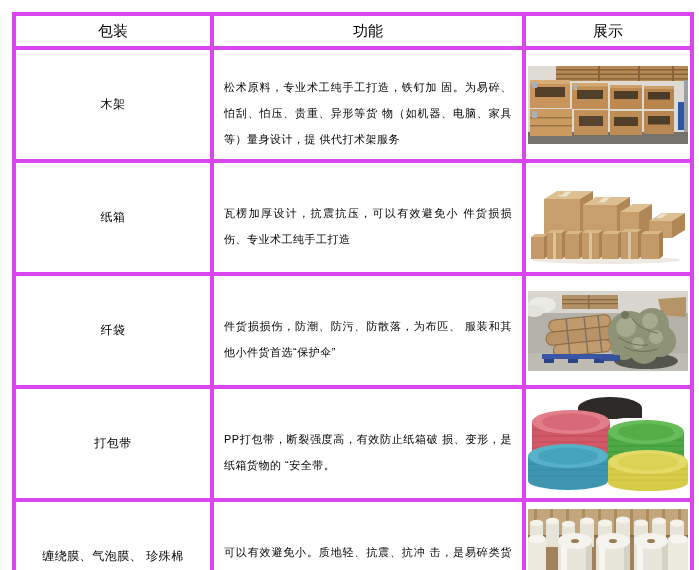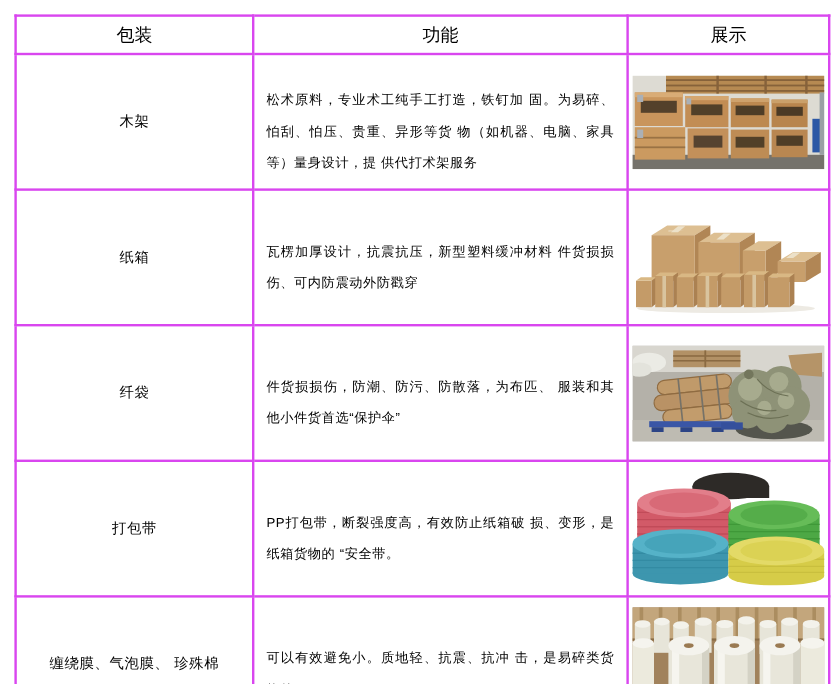--- a/index.html
+++ b/index.html
@@ -5,21 +5,21 @@
   html,body { margin:0; padding:0; background:#fff; }
   body {
     width:699px; height:570px; overflow:hidden;
     font-family:"Liberation Sans", sans-serif; color:#000;
   }
   .wrap { padding:12px 9px 10px 12px; }
   table.pkg {
     border-collapse:collapse; table-layout:fixed; width:678px;
     background:#fff;
   }
-  table.pkg th, table.pkg td { border:2px solid #d946ef; padding:0; }
+  table.pkg th, table.pkg td { border:4px solid #d946ef; padding:0; }
   col.c1 { width:198px; } col.c2 { width:312px; } col.c3 { width:168px; }
   tr.hdr th { height:30px; font-weight:400; font-size:15px; text-align:center; }
   tr.row { height:113px; }
   td.name {
     text-align:center; vertical-align:middle; font-size:12px;
     padding:0 6px; letter-spacing:0.5px;
   }
   td.func { vertical-align:middle; }
   .desc {
     padding:2px 10px; font-size:11px; line-height:26px;
@@ -98,21 +98,21 @@
           <rect x="150" y="36" width="7" height="28" fill="#2b57a5"></rect>
           <rect x="156" y="14" width="4" height="52" fill="#9aa0a4"></rect>
         </svg>
       </figure>
     </td>
   </tr>
 
   <tr class="row">
     <td class="name">纸箱</td>
     <td class="func">
-            <div class="desc">瓦楞加厚设计，抗震抗压，新型塑料缓冲材料 件货损损伤、可内防震动外防戳穿</div>
+            <div class="desc">瓦楞加厚设计，抗震抗压，可以有效避免小 件货损损伤、专业术工纯手工打造</div>
           </td>
     <td class="shot">
       <figure aria-label="cardboard-boxes-photo">
         <svg class="photo" viewBox="0 0 160 93" width="160" height="93">
           <rect width="160" height="93" fill="#ffffff"></rect>
           <ellipse cx="78" cy="89" rx="74" ry="4" fill="#edeae3"></ellipse>
           <g>
             <polygon points="16,28 29,20 65,20 52,28" fill="#ddbf92"></polygon>
                   <polygon points="52,28 65,20 65,58 52,66" fill="#b18655"></polygon>
                   <rect x="16" y="28" width="36" height="38" fill="#c89f6c"></rect>

